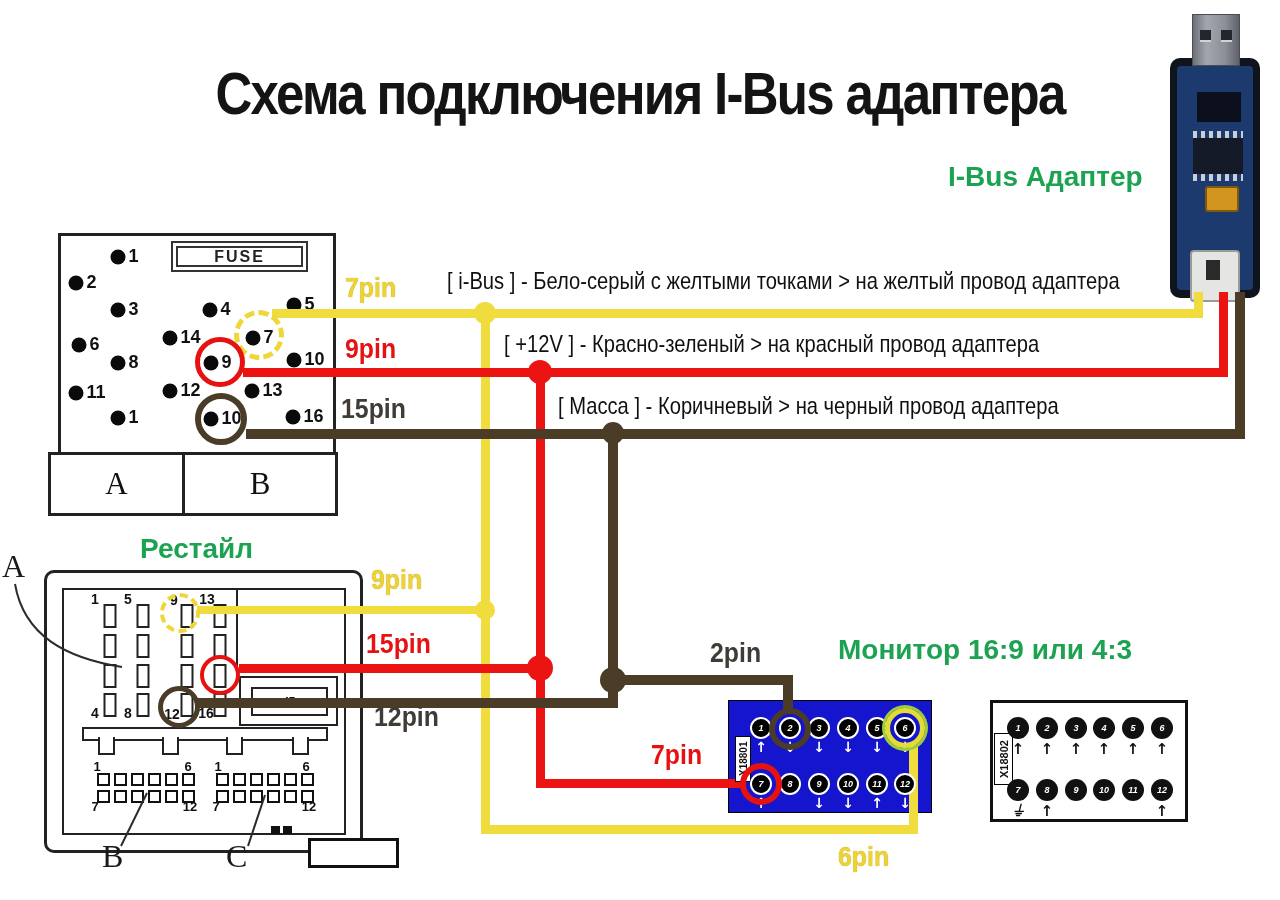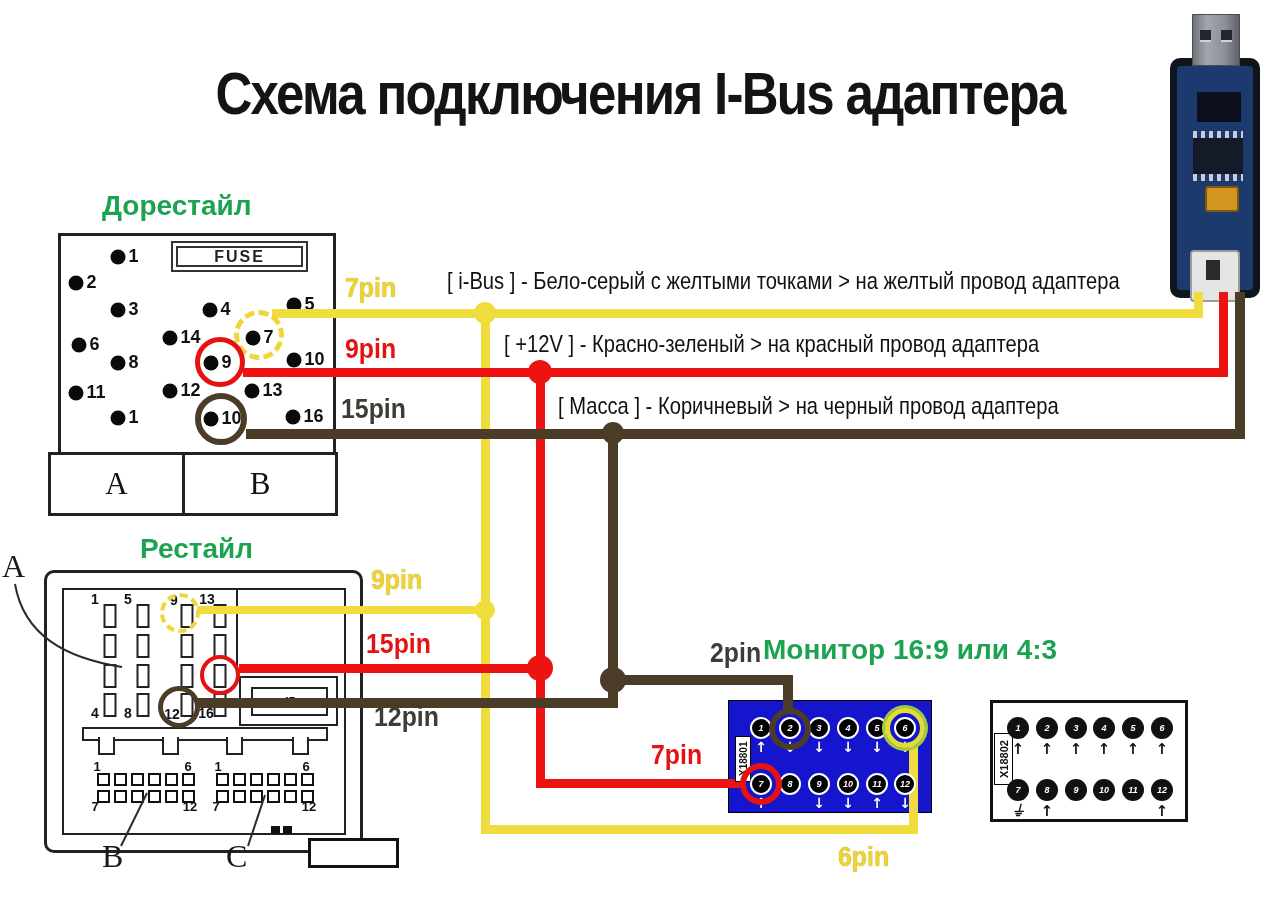--- a/index.html
+++ b/index.html
@@ -100,21 +100,20 @@
         border:2px solid #9a9a98;border-radius:4px;}
   .ad-slot{position:absolute;left:1206px;top:260px;width:14px;height:20px;background:#2a2a2a;}
 </style>
 </head>
 <body>
 
 <div class="canvas">
 
   <div class="title">Схема подключения I-Bus адаптера</div>
 
-  <div class="ghead" style="left:102px;top:190px;">Дорестайл</div>
   <div class="dbox"></div>
   <div class="fuse">
     <div class="fuse-inner">FUSE</div>
   </div>
   <div class="abrow">
     <div class="cellA">A</div>
     <div class="cellB">B</div>
   </div>
   <div>
 
@@ -327,21 +326,21 @@
       <span class="lbl lbl-red" style="left: 345px; top: 336px;">9pin</span>
       <span class="lbl lbl-dark" style="left: 341px; top: 396px;">15pin</span>
       <span class="lbl lbl-yellow" style="left: 371px; top: 567px;">9pin</span>
       <span class="lbl lbl-red" style="left: 366px; top: 631px;">15pin</span>
       <span class="lbl lbl-dark" style="left: 374px; top: 704px;">12pin</span>
       <span class="lbl lbl-dark" style="left: 710px; top: 640px;">2pin</span>
       <span class="lbl lbl-red" style="left: 651px; top: 742px;">7pin</span>
       <span class="lbl lbl-yellow" style="left: 838px; top: 844px;">6pin</span>
     </div>
 
-  <div class="ghead" style="left:763px;top:634px;">Монитор 16:9 или 4:3</div>
+  <div class="ghead" style="left:838px;top:634px;">Монитор 16:9 или 4:3</div>
   <div class="mbox"></div>
   <div class="vlabel" style="left:735px;top:736px;width:14px;height:44px;font-size:10px;">X18801</div>
   <div>
 
   <span class="mpin" style="left: 761px; top: 728px;">
         <i class="c">1</i>
         <i class="ar">↑</i>
       </span>
       <span class="mpin" style="left: 790px; top: 728px;">
         <i class="c">2</i>
@@ -436,20 +435,21 @@
       <span class="xpin" style="left: 1133px; top: 790px;">
         <i class="c">11</i>
         <i class="ar"></i>
       </span>
       <span class="xpin" style="left: 1162px; top: 790px;">
         <i class="c">12</i>
         <i class="ar">↑</i>
       </span>
     </div>
 
+  <div class="ghead" style="left:948px;top:161px;">I-Bus Адаптер</div>
   <div class="ad-body"></div>
   <div class="ad-pcb"></div>
   <div class="ad-metal"></div>
   <div class="ad-hole" style="left:1200px;top:30px;"></div>
   <div class="ad-hole" style="left:1221px;top:30px;"></div>
   <div class="ad-chip1"></div>
   <div class="ad-pins" style="top:131px;"></div>
   <div class="ad-soic"></div>
   <div class="ad-pins" style="top:174px;"></div>
   <div class="ad-cap"></div>

